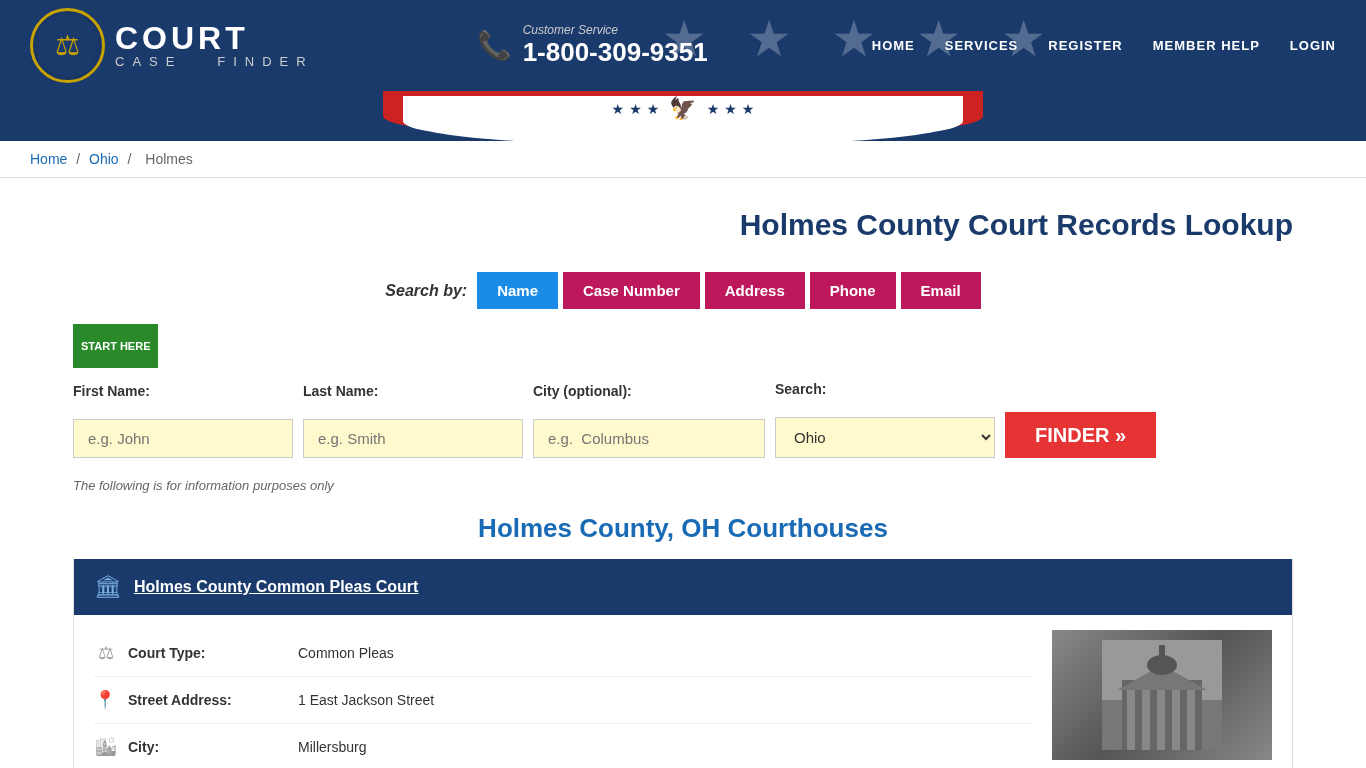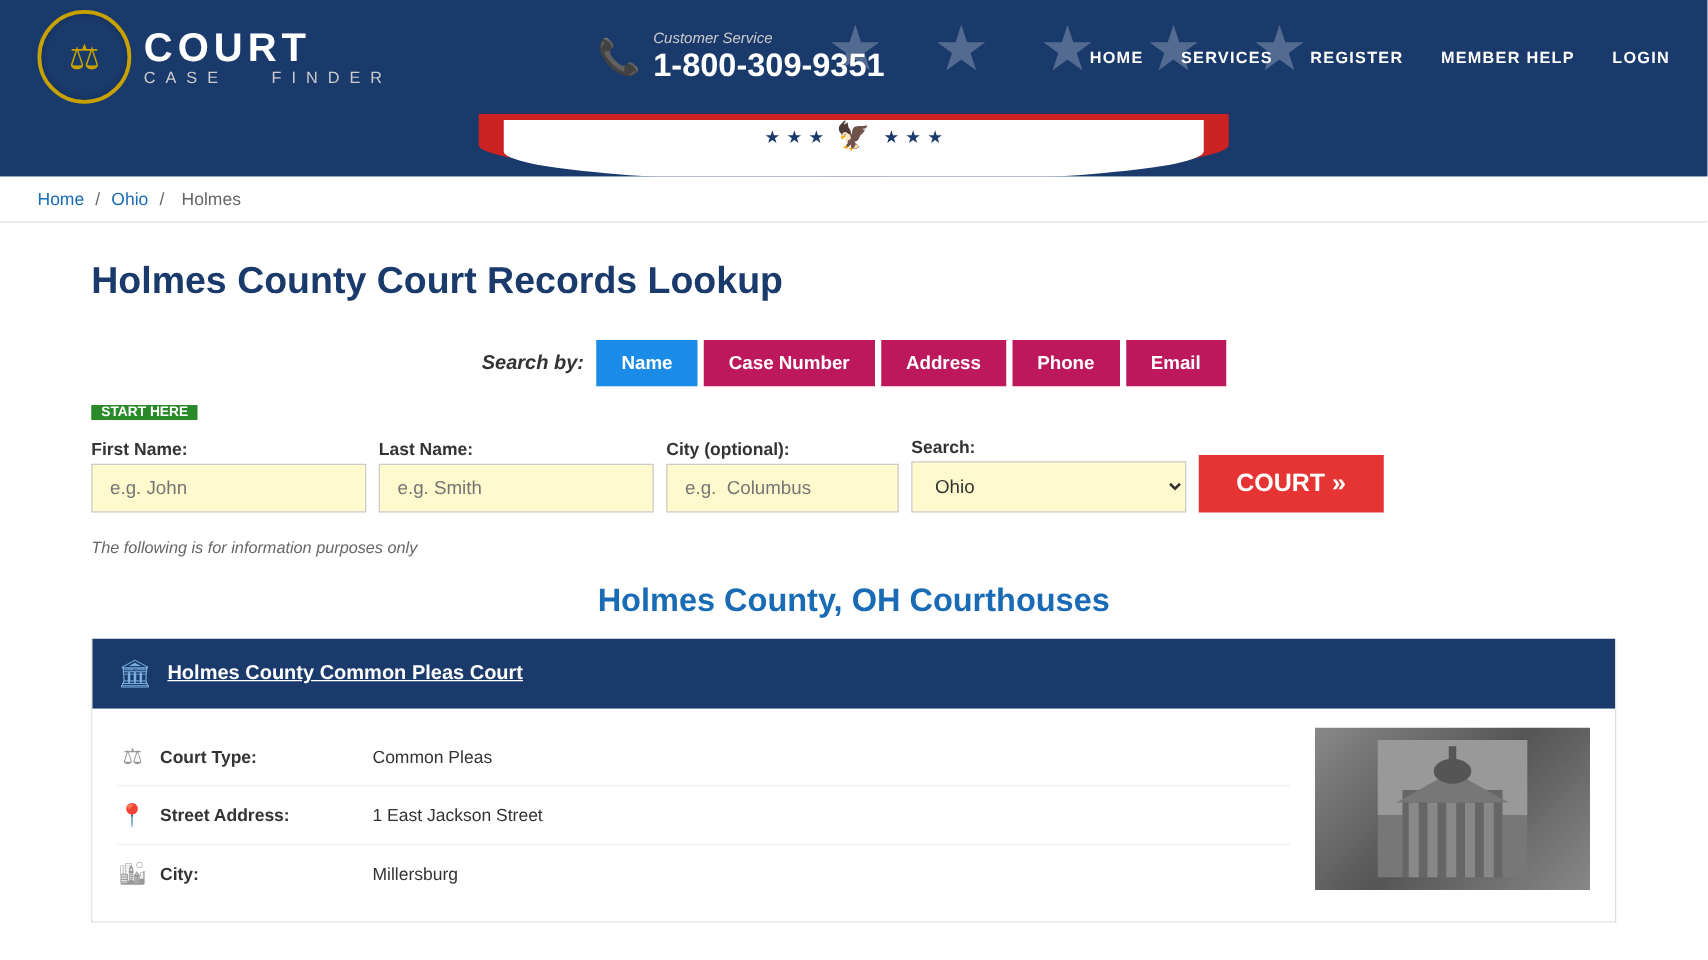--- a/index.html
+++ b/index.html
@@ -169,21 +169,21 @@
     }
 
     
     .main-content {
       max-width: 1300px;
       margin: 0 auto;
       padding: 30px 40px;
     }
 
     .page-title {
-      text-align: left;
+      text-align: right;
       font-size: 30px;
       font-weight: 900;
       color: #1a3a6b;
       margin-bottom: 30px;
     }
 
     
     .search-section {
       margin-bottom: 20px;
     }
@@ -216,50 +216,50 @@
     .search-tab.inactive {
       background: #be185d;
     }
 
     .start-here-badge {
       display: inline-block;
       background: #2a8a2a;
       color: #fff;
       font-size: 11px;
       font-weight: bold;
-      padding: 0 8px;
+      padding: 16px 8px;
       margin-top: 15px;
       margin-bottom: 8px;
     }
 
     .form-row {
       display: flex;
       align-items: flex-end;
       gap: 10px;
       margin-top: 5px;
     }
     .form-group {
       display: flex;
       flex-direction: column;
-      gap: 4px;
+      gap: 20px;
     }
     .form-group label {
       font-size: 14px;
       font-weight: bold;
       color: #333;
     }
     .form-input {
       border: 1px solid #ccc;
       padding: 10px 14px;
       font-size: 15px;
       background: #fffacd;
       color: #888;
     }
     .form-input-name { width: 220px; }
-    .form-input-city { width: 186px; }
+    .form-input-city { width: 232px; }
     .form-select {
       border: 1px solid #ccc;
       padding: 10px 14px;
       font-size: 15px;
       background: #fffacd;
       color: #333;
       width: 220px;
       appearance: auto;
     }
     .search-btn {
@@ -495,21 +495,21 @@
       </div>
       <div class="form-group">
         <label>Search:</label>
         <select class="form-select">
           <option>Ohio</option>
           <option>Alabama</option>
           <option>Alaska</option>
           <option>Arizona</option>
         </select>
       </div>
-      <button class="search-btn">COURT »</button>
+      <button class="search-btn">FINDER »</button>
     </div>
   </div>
 
   <p class="info-note">The following is for information purposes only</p>
 
   <h2 class="courthouses-title">Holmes County, OH Courthouses</h2>
 
   <div class="courthouse-card">
 
     <div class="courthouse-header">

